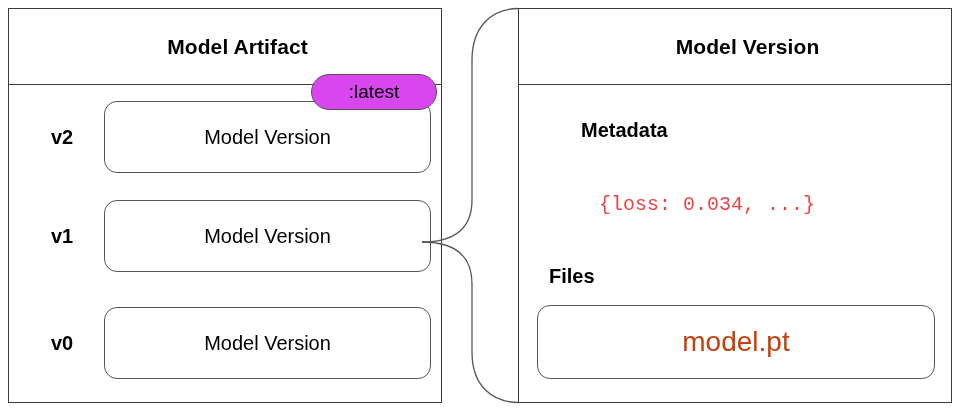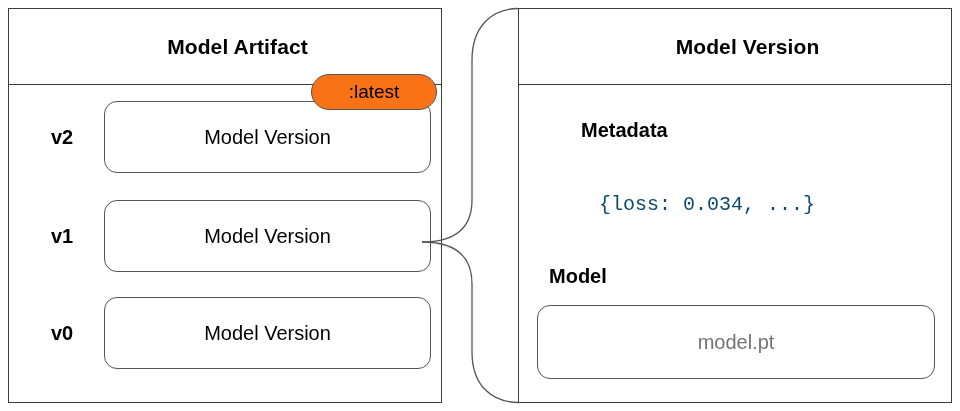--- a/index.html
+++ b/index.html
@@ -51,21 +51,21 @@
 
   
   .version-row {
     position: absolute;
     left: 0;
     width: 100%;
     height: 100px;
   }
   #row-v2 { top: 2px; }
   #row-v1 { top: 101px; }
-  #row-v0 { top: 198px; }
+  #row-v0 { top: 208px; }
 
   .version-label {
     position: absolute;
     left: 42px;
     top: 50%;
     transform: translateY(-50%);
     font-size: 20px;
     color: #000000;
     font-weight: bold;
   }
@@ -91,21 +91,21 @@
 
   .tag-pill {
     position: absolute;
     left: 302px;
     top: -13px;
     width: 126px;
     height: 36px;
     box-sizing: border-box;
     border: 1.3px solid #555555;
     border-radius: 18px;
-    background: #f97316;
+    background: #d946ef;
     display: flex;
     align-items: center;
     justify-content: center;
     z-index: 3;
   }
   .tag-label {
     font-size: 19px;
     color: #000000;
   }
 
@@ -118,41 +118,41 @@
   }
   #metadata-heading { left: 30px; top: 34px; margin-left: 32px; }
   #files-heading    { left: 30px; top: 180px; }
 
   #metadata-value {
     position: absolute;
     left: 80px;
     top: 108px;
     font-family: "Liberation Mono", monospace;
     font-size: 20px;
-    color: #0c4a6e;
+    color: #ef4444;
     white-space: pre;
   }
 
   #file-box {
     position: absolute;
     left: 18px;
     top: 220px;
     width: 398px;
     height: 74px;
     box-sizing: border-box;
     border: 1.3px solid #555555;
     border-radius: 13px;
     background: #ffffff;
     display: flex;
     align-items: center;
     justify-content: center;
   }
   #file-box-label {
-    font-size: 20px;
-    color: #737373;
+    font-size: 28px;
+    color: #c2410c;
   }
 
   
   #connector {
     position: absolute;
     left: 0; top: 0;
     width: 960px;
     height: 411px;
     pointer-events: none;
     z-index: 5;
@@ -208,21 +208,21 @@
     <div class="panel-header">
       <span class="panel-title">Model Version</span>
     </div>
 
     <div class="panel-body">
 
       <span class="section-heading" id="metadata-heading">Metadata</span>
 
       <span id="metadata-value">{loss: 0.034, ...}</span>
 
-      <span class="section-heading" id="files-heading">Model</span>
+      <span class="section-heading" id="files-heading">Files</span>
 
       <div id="file-box">
         <span id="file-box-label">model.pt</span>
       </div>
 
     </div>
   </div>
 
   <svg id="connector" viewBox="0 0 960 411">
 

